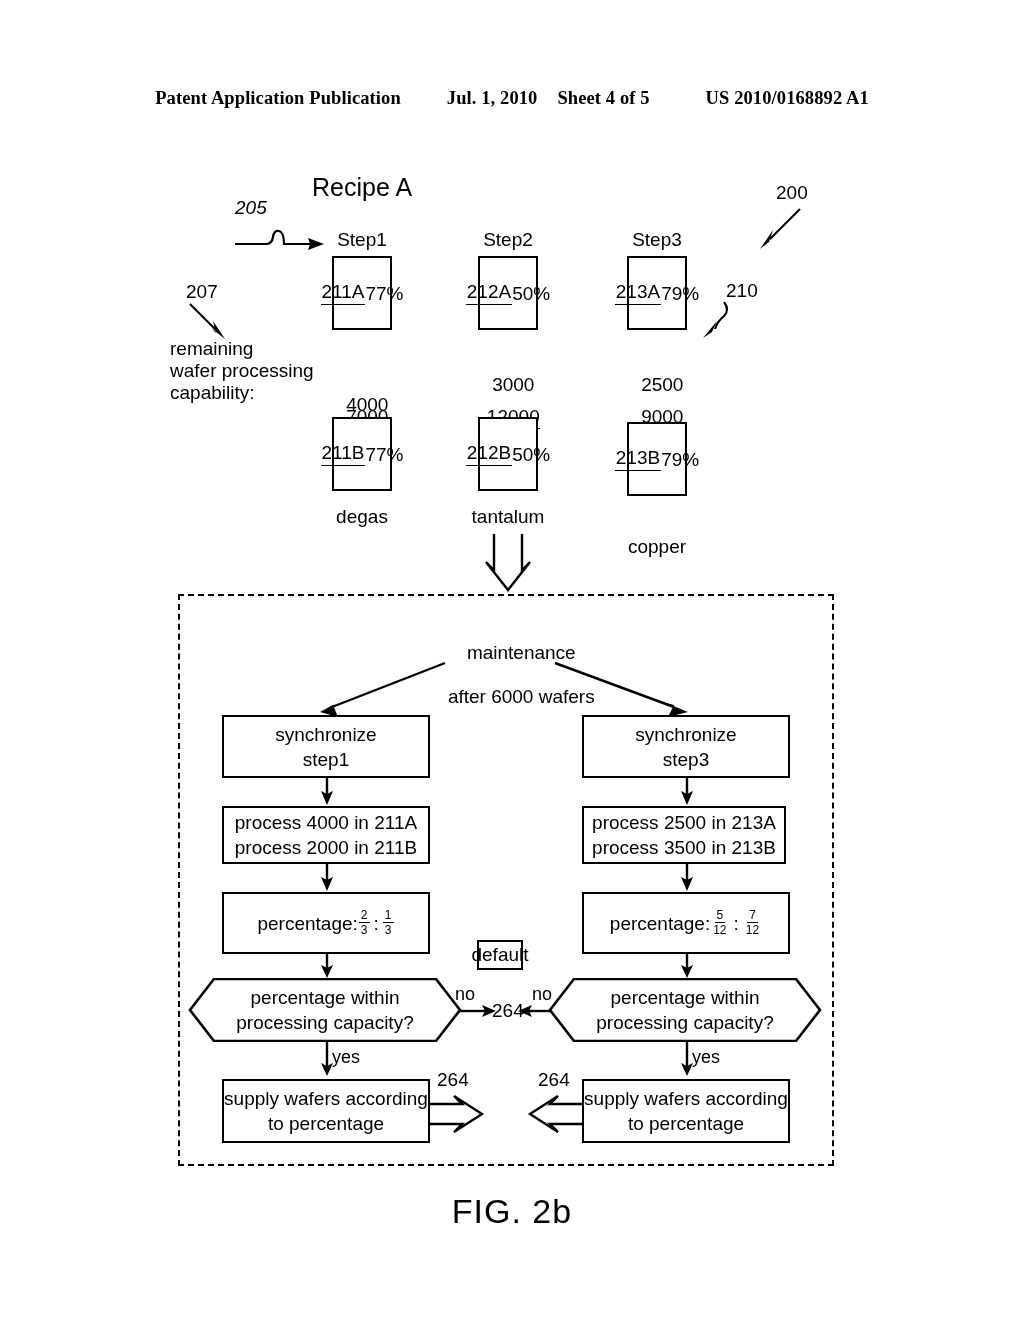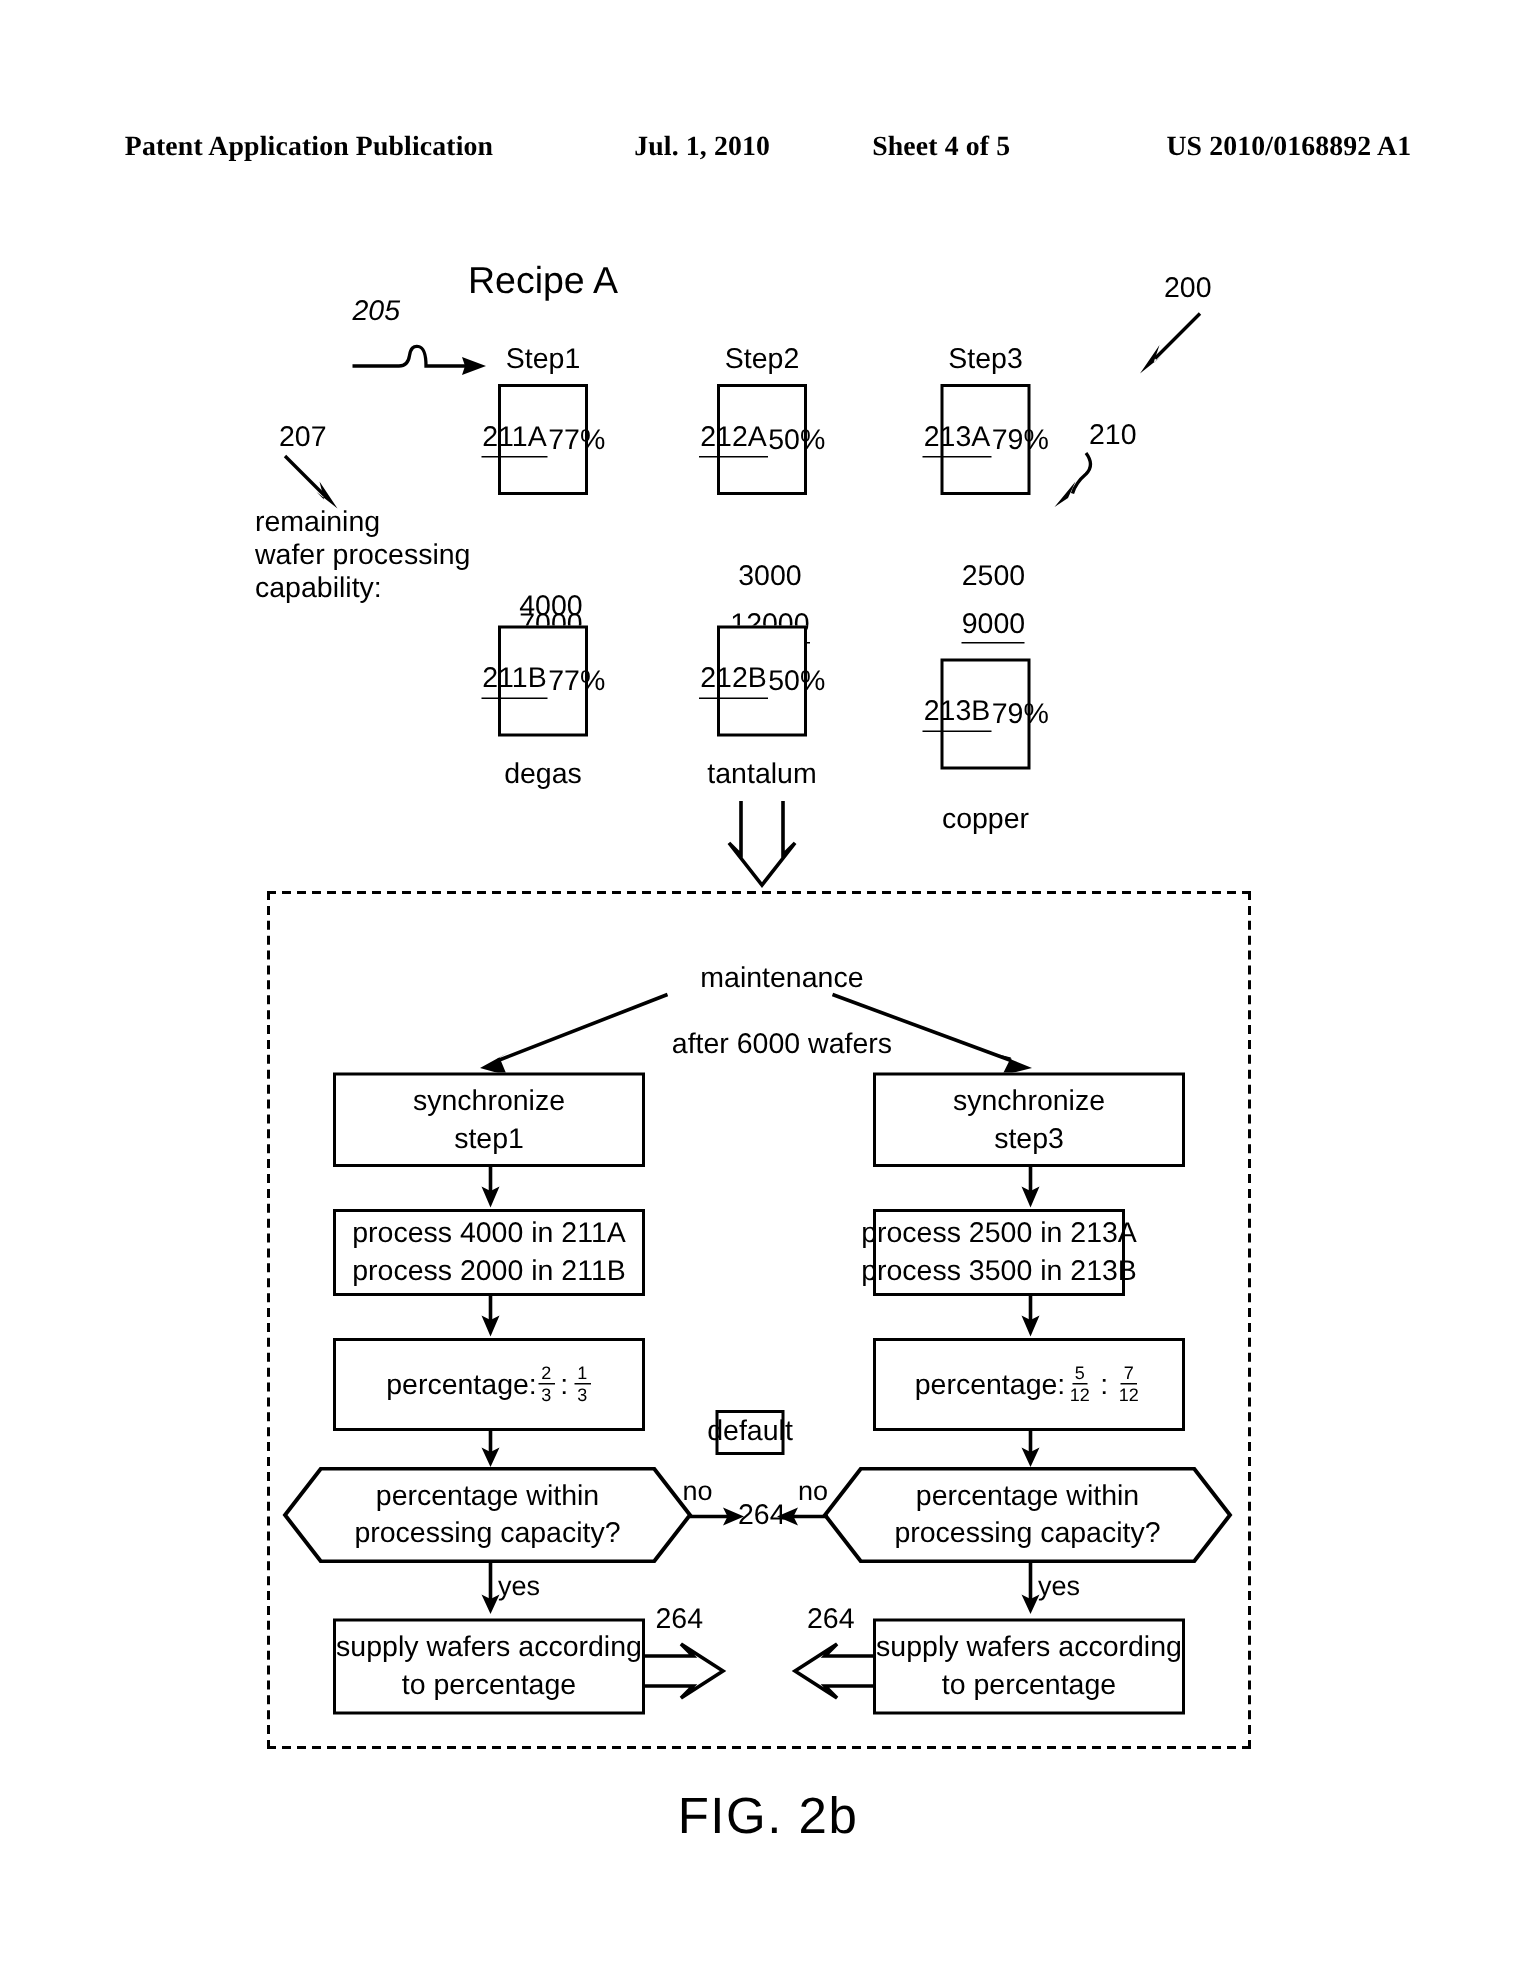--- a/index.html
+++ b/index.html
@@ -21,21 +21,20 @@
     position: absolute;
     top: 88px;
     left: 0;
     width: 1024px;
     display: flex;
     justify-content: center;
     font-family: "Liberation Serif", serif;
     font-weight: bold;
     font-size: 18.5px;
     letter-spacing: 0.1px;
-    gap: 24px;
   }
   #pub-header > span { white-space: pre; }
   .hdr-gap-a { width: 46px; display: inline-block; }
   .hdr-gap-b { width: 20px; display: inline-block; }
   .hdr-gap-c { width: 56px; display: inline-block; }
 
   
   .dtxt {
     position: absolute;
     font-family: "Liberation Sans", sans-serif;
@@ -252,21 +251,21 @@
 <div class="toolbox" style="left:627px; top:256px;">
   <span class="tb-id">213A</span>
   <span class="tb-pct">79%</span>
 </div>
 <div class="col-cap" style="left:587px; top:352px;">
   <span>2500</span>
 </div>
 <div class="col-cap" style="left:587px; top:384px;">
   <span class="cap-underline">9000</span>
 </div>
-<div class="toolbox" style="left:627px; top:439px;">
+<div class="toolbox" style="left:627px; top:422px;">
   <span class="tb-id">213B</span>
   <span class="tb-pct">79%</span>
 </div>
 <div class="col-cap" style="left:587px; top:506px;margin-top:30px;">copper</div>
 
 <svg class="ovl" width="60" height="70" style="left:482px; top:532px;">
   <path d="M12,2 L12,38 L4,30 L26,58 L48,30 L40,38 L40,2" stroke="#000" stroke-width="2.4" fill="none" stroke-linejoin="miter"></path>
 </svg>
 
 <div id="dashed-region"></div>
@@ -352,21 +351,21 @@
 <div class="ref" style="left:492px; top:1000px;">264</div>
 
 <div class="pbox" style="left:582px; top:715px; width:208px; height:63px;">synchronize
 step3</div>
 
 <svg class="ovl" width="20" height="28" style="left:678px; top:778px;">
   <path d="M9,0 L9,18" stroke="#000" stroke-width="2.4" fill="none"></path>
   <path d="M9,27 L3,13 L9,16 L15,13 Z" fill="#000"></path>
 </svg>
 
-<div class="pbox" style="left:582px; top:806px; width:168px; height:58px;">
+<div class="pbox" style="left:582px; top:806px; width:204px; height:58px;">
   <span>process 2500 in 213A</span>
   <span>process 3500 in 213B</span>
 </div>
 
 <svg class="ovl" width="20" height="28" style="left:678px; top:864px;">
   <path d="M9,0 L9,18" stroke="#000" stroke-width="2.4" fill="none"></path>
   <path d="M9,27 L3,13 L9,16 L15,13 Z" fill="#000"></path>
 </svg>
 
 <div class="pbox" style="left:582px; top:892px; width:208px; height:62px; flex-direction:row;">

